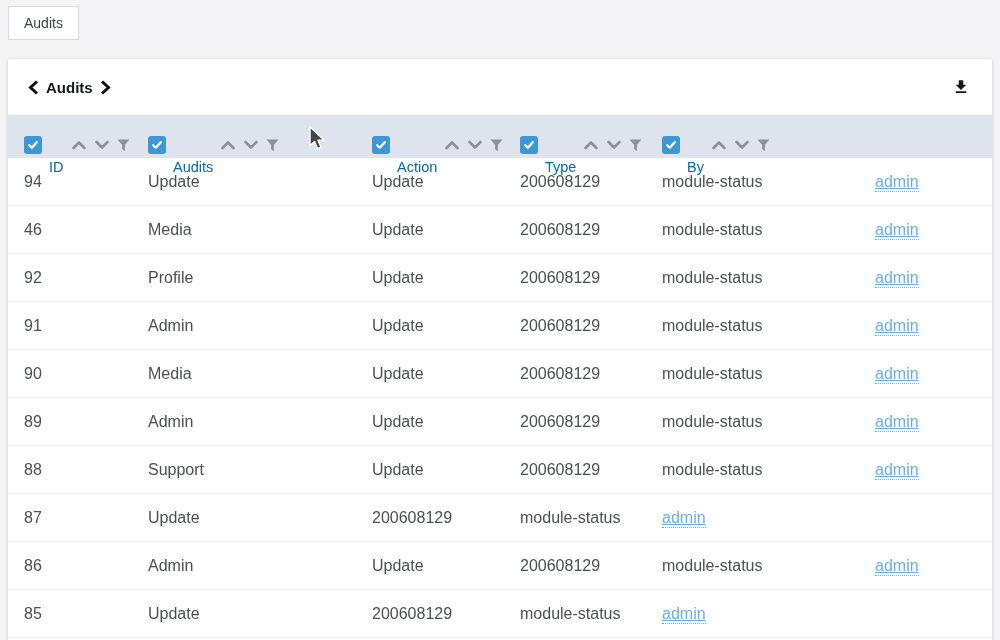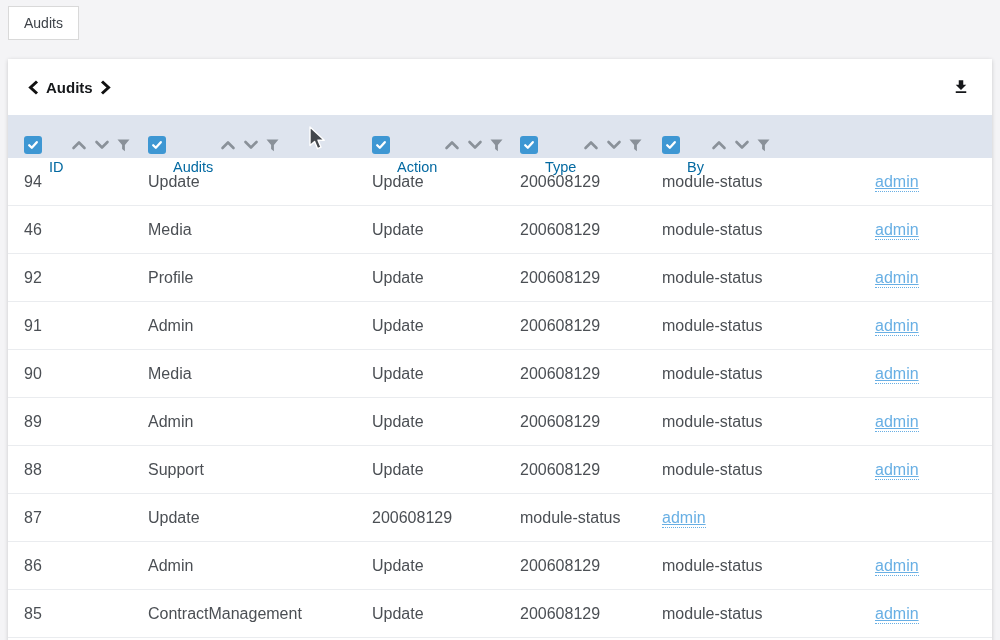--- a/index.html
+++ b/index.html
@@ -301,21 +301,20 @@
     <div class="td">Update</div>
     <div class="td">200608129</div>
     <div class="td">module-status</div>
     <div class="td">
       <a class="link">admin</a>
     </div>
   </div>
 
   <div class="tr">
     <div class="td">85</div>
-    <div class="td">ContractManagement</div>
     <div class="td">Update</div>
     <div class="td">200608129</div>
     <div class="td">module-status</div>
     <div class="td">
       <a class="link">admin</a>
     </div>
   </div>
 </div>
 
   </div>

